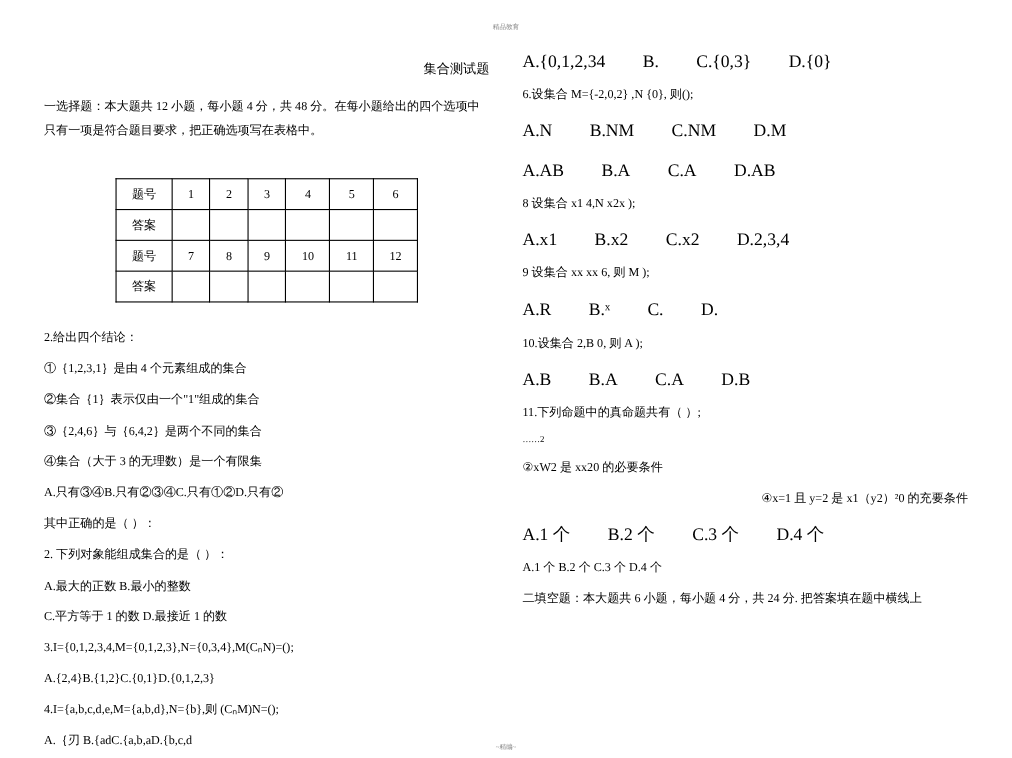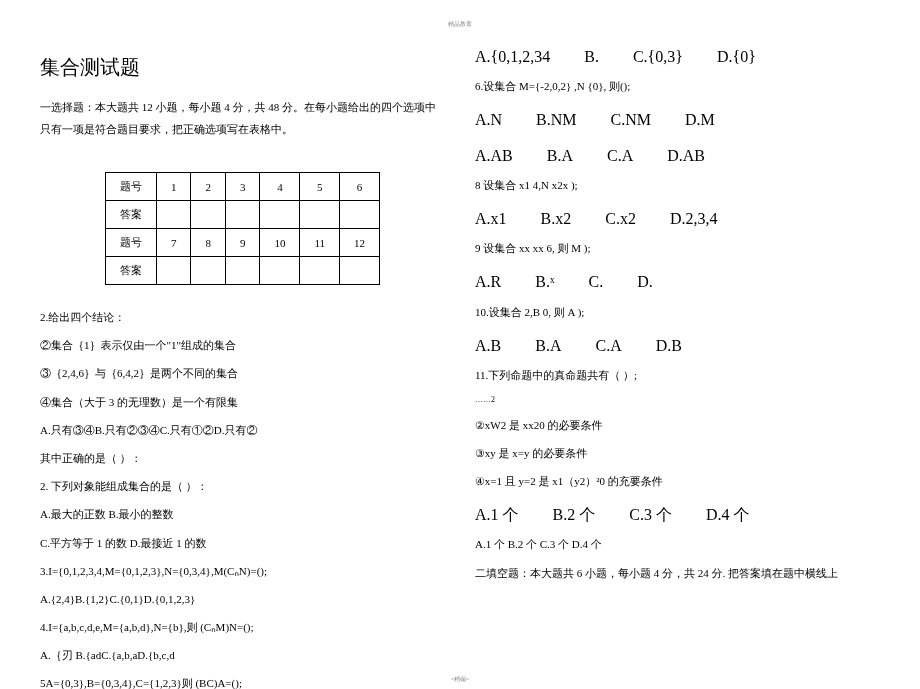--- a/index.html
+++ b/index.html
@@ -24,22 +24,22 @@
       margin-bottom: 10px;
     }
     .columns {
       display: flex;
       gap: 30px;
     }
     .col {
       flex: 1;
     }
     .title {
-      text-align: left;
-      font-size: 20px;
+      text-align: right;
+      font-size: 12px;
       font-weight: normal;
       margin: 15px 0;
     }
     .intro {
       font-size: 11px;
       line-height: 2;
       margin-bottom: 32px;
     }
     .answer-table {
       margin: 0 auto 20px auto;
@@ -123,20 +123,21 @@
         <td></td>
         <td></td>
         <td></td>
         <td></td>
         <td></td>
       </tr>
     </tbody>
       </table>
 
     <p class="q">2.给出四个结论：</p>
+    <p class="q">①｛1,2,3,1｝是由 4 个元素组成的集合</p>
     <p class="q">②集合｛1｝表示仅由一个"1"组成的集合</p>
     <p class="q">③｛2,4,6｝与｛6,4,2｝是两个不同的集合</p>
     <p class="q">④集合（大于 3 的无理数）是一个有限集</p>
     <p class="q">A.只有③④B.只有②③④C.只有①②D.只有②</p>
     <p class="q">其中正确的是（  ）：</p>
     <p class="q">2. 下列对象能组成集合的是（  ）：</p>
     <p class="q">A.最大的正数 B.最小的整数</p>
     <p class="q">C.平方等于 1 的数 D.最接近 1 的数</p>
     <p class="q">3.I={0,1,2,3,4,M={0,1,2,3},N={0,3,4},M(CₙN)=();</p>
     <p class="q">A.{2,4}B.{1,2}C.{0,1}D.{0,1,2,3}</p>
@@ -182,22 +183,21 @@
     <p class="q">10.设集合                        2,B                         0, 则 A               );</p>
     <p class="opts">
       <span>A.B</span>
       <span>B.A</span>
       <span>C.A</span>
       <span>D.B</span>
     </p>
     <p class="q">11.下列命题中的真命题共有（       ）;</p>
     <p class="q" style="font-size:8px">……2</p>
     <p class="q">②xW2 是 xx20 的必要条件</p>
-    <p class="q">③xy 是 x=y 的必要条件</p>
-    <p class="q" style="text-align:left">④x=1 且 y=2 是 x1（y2）²0 的充要条件</p>
+    <p class="q" style="text-align:right">④x=1 且 y=2 是 x1（y2）²0 的充要条件</p>
     <p class="opts">
       <span>A.1 个</span>
       <span>B.2 个</span>
       <span>C.3 个</span>
       <span>D.4 个</span>
     </p>
     <p class="q">A.1 个 B.2 个 C.3 个 D.4 个</p>
     <p class="q">二填空题：本大题共 6 小题，每小题 4 分，共 24 分. 把答案填在题中横线上</p>
   </div>
 

